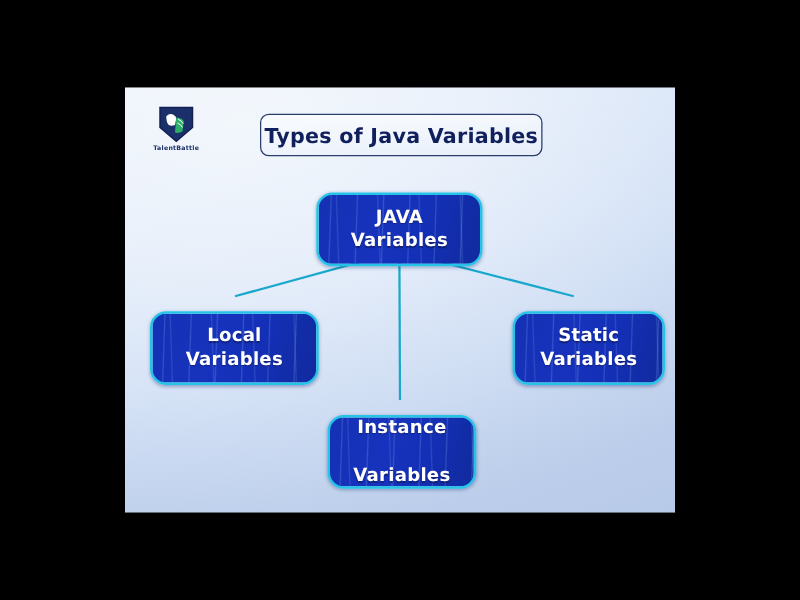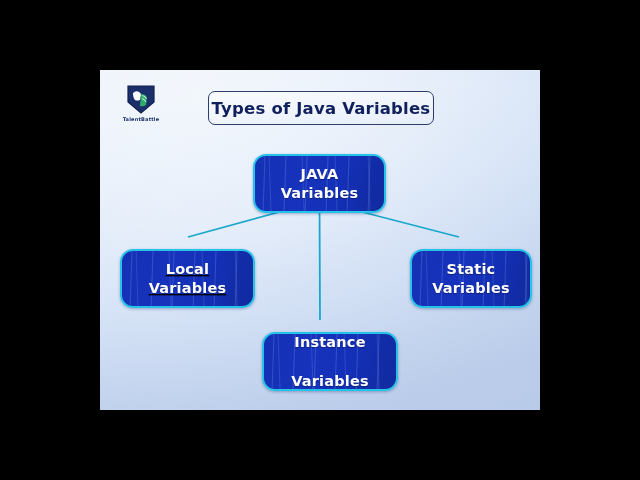--- a/index.html
+++ b/index.html
@@ -142,23 +142,23 @@
     font-weight: bold;
     font-size: 14.5px;
     line-height: 19px;
     letter-spacing: 0.2px;
     text-shadow: 0 1px 1px rgba(0,0,0,0.35);
     font-family: "DejaVu Sans", sans-serif;
     white-space: nowrap;
   }
 
   #node-java     { left: 153px; top: 72px;  width: 133px; height: 59px; }
-  #node-local    { left: 20px;  top: 167px; width: 135px; height: 59px; text-decoration: underline; }
+  #node-local    { left: 20px;  top: 167px; width: 135px; height: 59px; }
   #node-static   { left: 310px; top: 167px; width: 122px; height: 59px; }
-  #node-instance { left: 162px; top: 250px; width: 136px; height: 59px; gap: 20px; }
+  #node-instance { left: 162px; top: 250px; width: 119px; height: 59px; gap: 20px; }
 </style>
 </head>
 <body>
 
 <div id="screen">
 
   <div id="slide">
 
     <div id="logo-wrap">
       <svg id="logo-shield" width="30" height="32" viewBox="0 0 30 32">

